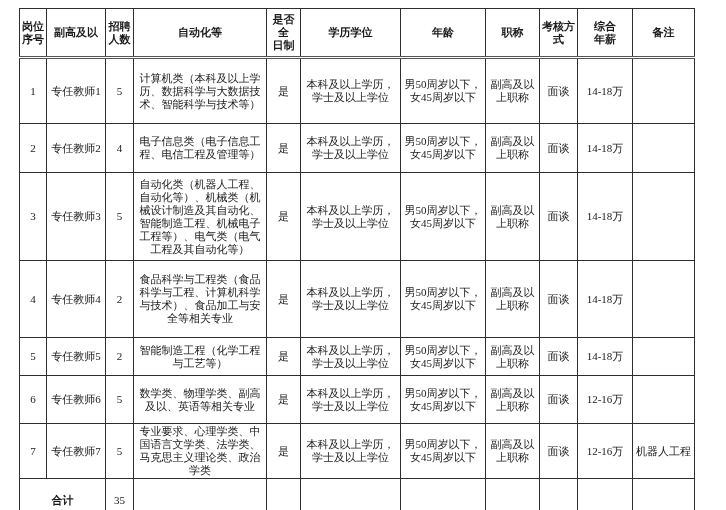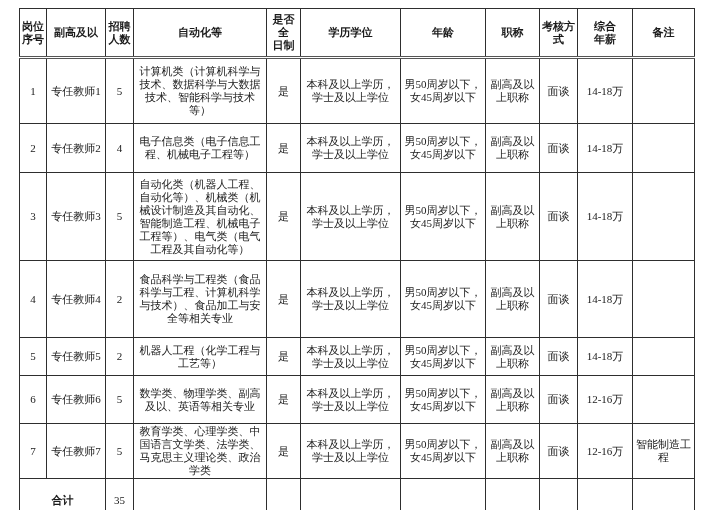--- a/index.html
+++ b/index.html
@@ -82,37 +82,37 @@
       <th>综合
 年薪</th>
       <th>备注</th>
     </tr>
   </thead>
   <tbody>
       <tr style="height: 66px;">
     <td>1</td>
     <td>专任教师1</td>
     <td>5</td>
-    <td>计算机类（计算机科学与技术、数据科学与大数据技术、智能科学与技术等）</td>
+    <td>计算机类（本科及以上学历、数据科学与大数据技术、智能科学与技术等）</td>
     <td>是</td>
     <td>本科及以上学历，
 学士及以上学位</td>
     <td>男50周岁以下，
 女45周岁以下</td>
     <td>副高及以
 上职称</td>
     <td class="dbl-left">面谈</td>
     <td>14-18万</td>
     <td></td>
   </tr>
       <tr style="height: 49px;">
     <td>2</td>
     <td>专任教师2</td>
     <td>4</td>
-    <td>电子信息类（电子信息工程、机械电子工程等）</td>
+    <td>电子信息类（电子信息工程、电信工程及管理等）</td>
     <td>是</td>
     <td>本科及以上学历，
 学士及以上学位</td>
     <td>男50周岁以下，
 女45周岁以下</td>
     <td>副高及以
 上职称</td>
     <td class="dbl-left">面谈</td>
     <td>14-18万</td>
     <td></td>
@@ -146,21 +146,21 @@
     <td>副高及以
 上职称</td>
     <td class="dbl-left">面谈</td>
     <td>14-18万</td>
     <td></td>
   </tr>
       <tr style="height: 38px;">
     <td>5</td>
     <td>专任教师5</td>
     <td>2</td>
-    <td>机器人工程（化学工程与工艺等）</td>
+    <td>智能制造工程（化学工程与工艺等）</td>
     <td>是</td>
     <td>本科及以上学历，
 学士及以上学位</td>
     <td>男50周岁以下，
 女45周岁以下</td>
     <td>副高及以
 上职称</td>
     <td class="dbl-left">面谈</td>
     <td>14-18万</td>
     <td></td>
@@ -178,31 +178,31 @@
     <td>副高及以
 上职称</td>
     <td class="dbl-left">面谈</td>
     <td>12-16万</td>
     <td></td>
   </tr>
       <tr style="height: 55px;">
     <td>7</td>
     <td>专任教师7</td>
     <td>5</td>
-    <td>教育学类、心理学类、中国语言文学类、法学类、马克思主义理论类、政治学类</td>
+    <td>专业要求、心理学类、中国语言文学类、法学类、马克思主义理论类、政治学类</td>
     <td>是</td>
     <td>本科及以上学历，
 学士及以上学位</td>
     <td>男50周岁以下，
 女45周岁以下</td>
     <td>副高及以
 上职称</td>
     <td class="dbl-left">面谈</td>
     <td>12-16万</td>
-    <td>智能制造工程</td>
+    <td>机器人工程</td>
   </tr>
     </tbody>
   <tfoot>
     <tr style="height:44px">
       <td colspan="2">合计</td>
       <td class="plain">35</td>
       <td class="plain"></td>
       <td class="plain"></td>
       <td class="plain"></td>
       <td class="plain"></td>

